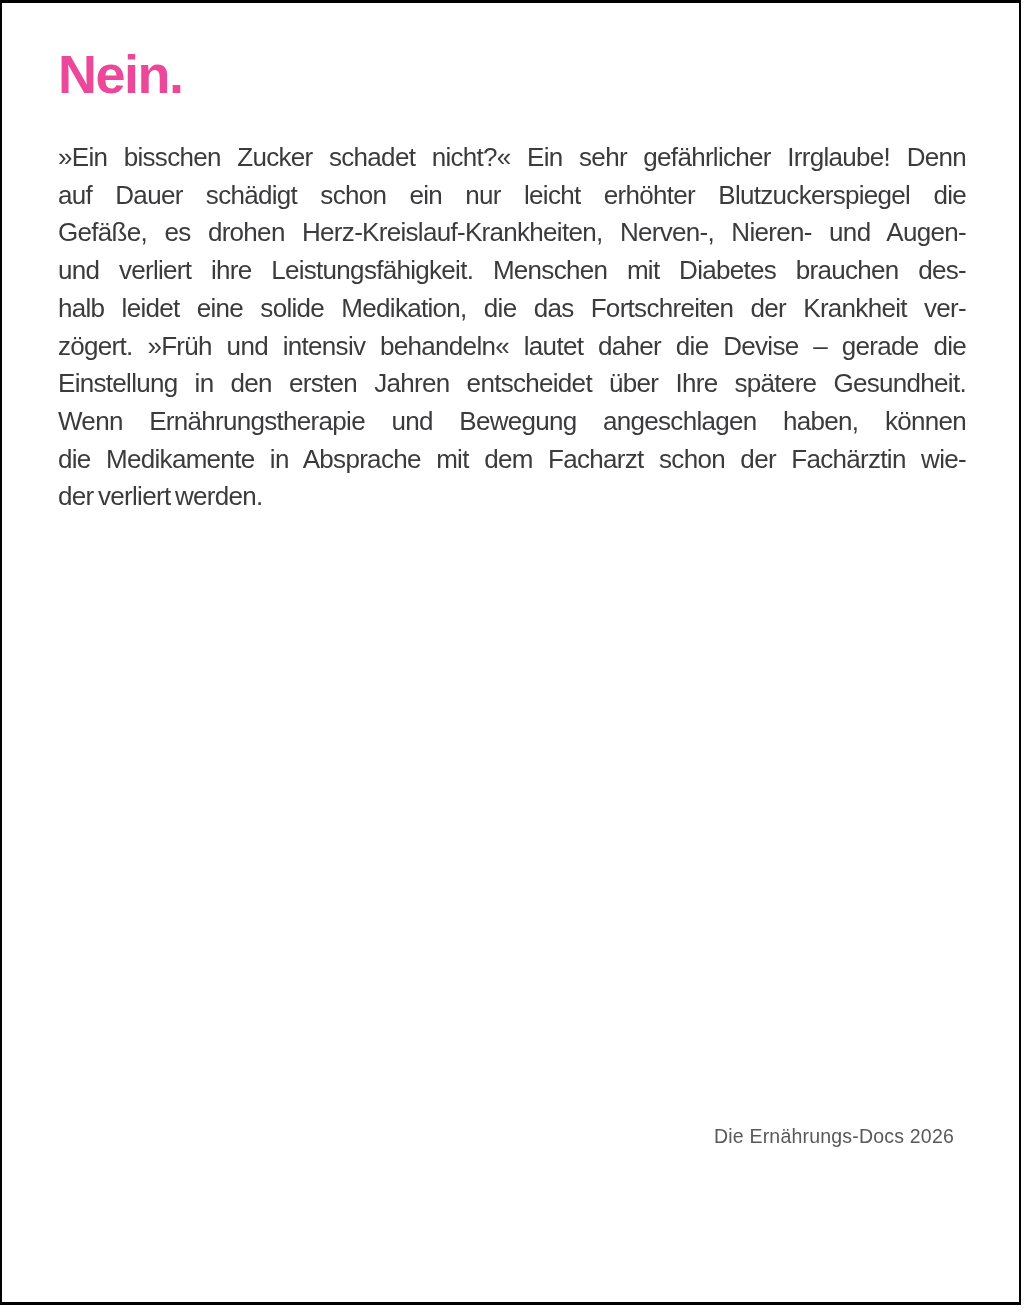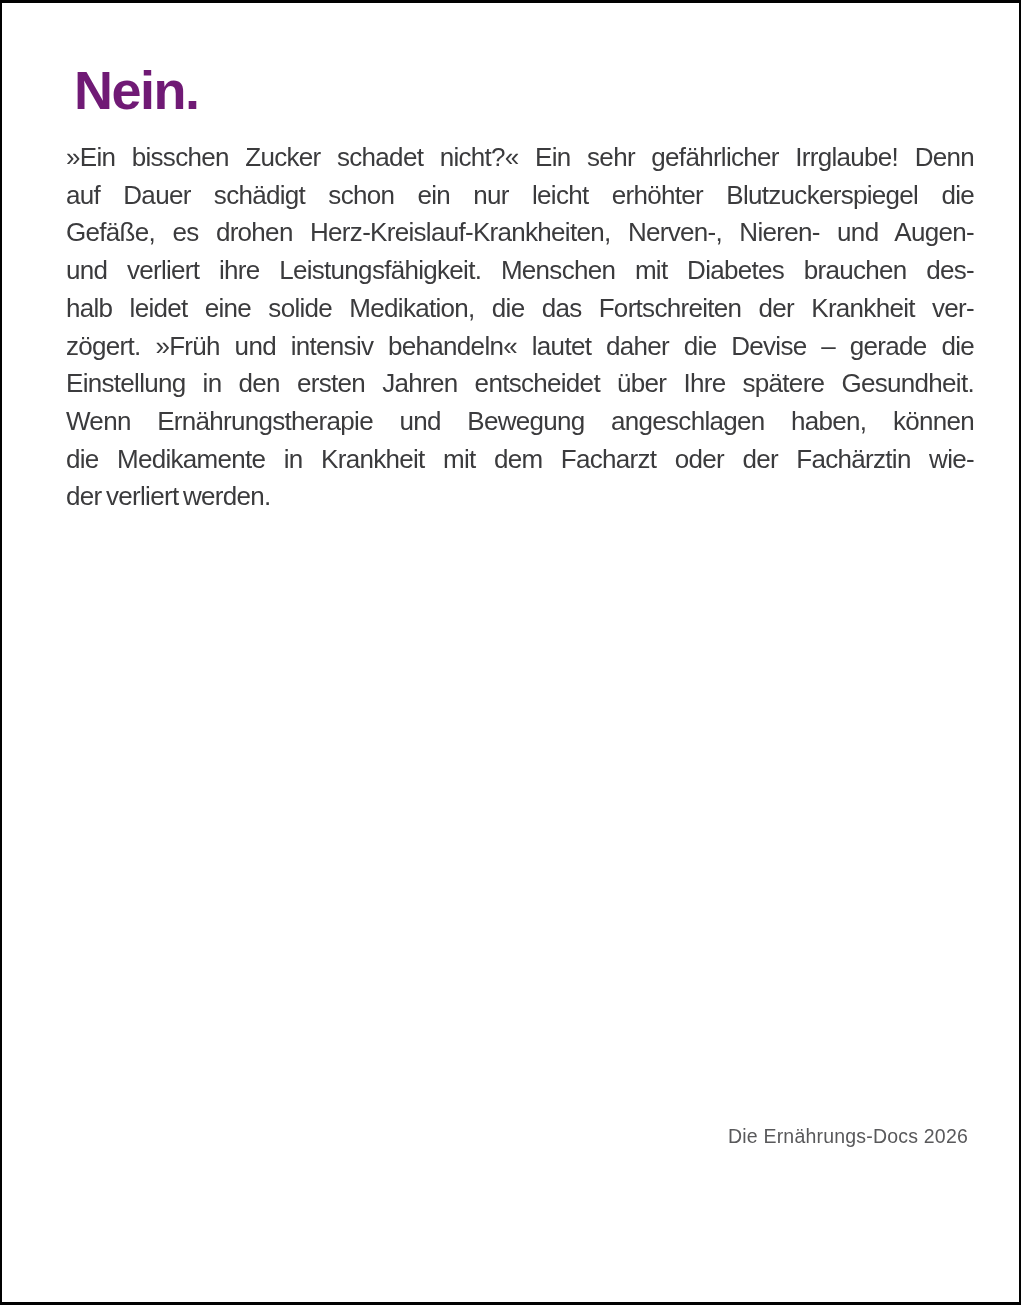--- a/index.html
+++ b/index.html
@@ -24,50 +24,50 @@
     box-sizing: border-box;
     border-style: solid;
     border-color: #010101;
     border-width: 3px 2px 3px 2px;
     pointer-events: none;
   }
   .heading {
     position: absolute;
     left: 58px;
     top: 47px;
-    margin: 16px;
+    margin: 0;
     font-size: 54px;
     line-height: 1;
     font-weight: bold;
     letter-spacing: -1.5px;
-    color: #701a75;
+    color: #ec4899;
   }
   .body-text {
     position: absolute;
-    left: 66px;
+    left: 58px;
     top: 139px;
     width: 908px;
     font-size: 26px;
     line-height: 37.7px;
     letter-spacing: -0.7px;
     word-spacing: -2px;
     color: #3b3b3d;
   }
   .body-text .line {
     text-align: justify;
     text-align-last: justify;
     white-space: normal;
     overflow: visible;
   }
   .body-text .line.last {
     text-align-last: left;
   }
   .credit {
     position: absolute;
-    right: 58px;
+    right: 72px;
     top: 1127px;
     font-size: 19.5px;
     line-height: 1;
     letter-spacing: 0.2px;
     color: #59595b;
   }
 </style>
 </head>
 <body>
 
@@ -79,19 +79,19 @@
 
   <div class="body-text">
     <div class="line">»Ein bisschen Zucker schadet nicht?« Ein sehr gefährlicher Irrglaube! Denn</div>
     <div class="line">auf Dauer schädigt schon ein nur leicht erhöhter Blutzuckerspiegel die</div>
     <div class="line">Gefäße, es drohen Herz-Kreislauf-Krankheiten, Nerven-, Nieren- und Augen-</div>
     <div class="line">und verliert ihre Leistungsfähigkeit. Menschen mit Diabetes brauchen des-</div>
     <div class="line">halb leidet eine solide Medikation, die das Fortschreiten der Krankheit ver-</div>
     <div class="line">zögert. »Früh und intensiv behandeln« lautet daher die Devise – gerade die</div>
     <div class="line">Einstellung in den ersten Jahren entscheidet über Ihre spätere Gesundheit.</div>
     <div class="line">Wenn Ernährungstherapie und Bewegung angeschlagen haben, können</div>
-    <div class="line">die Medikamente in Krankheit mit dem Facharzt oder der Fachärztin wie-</div>
+    <div class="line">die Medikamente in Absprache mit dem Facharzt schon der Fachärztin wie-</div>
     <div class="line last">der verliert werden.</div>
   </div>
 
   <div class="credit">Die Ernährungs-Docs 2026</div>
 
 </div>
 
 </body></html>

